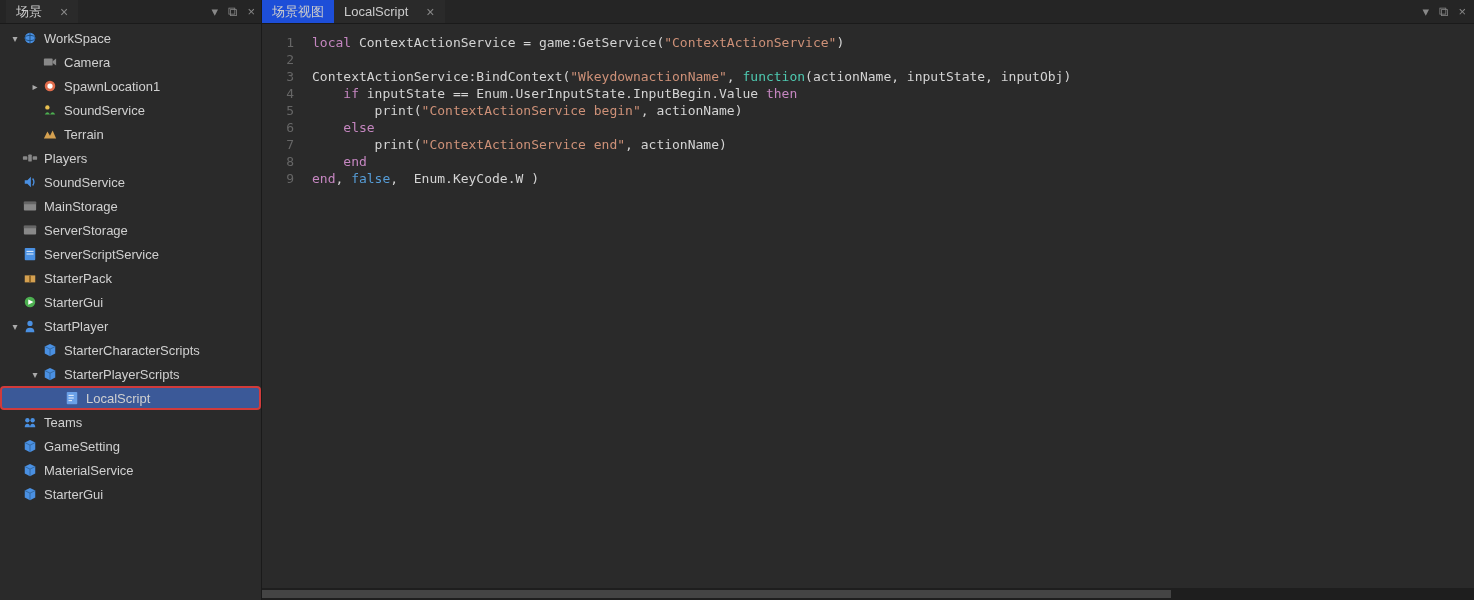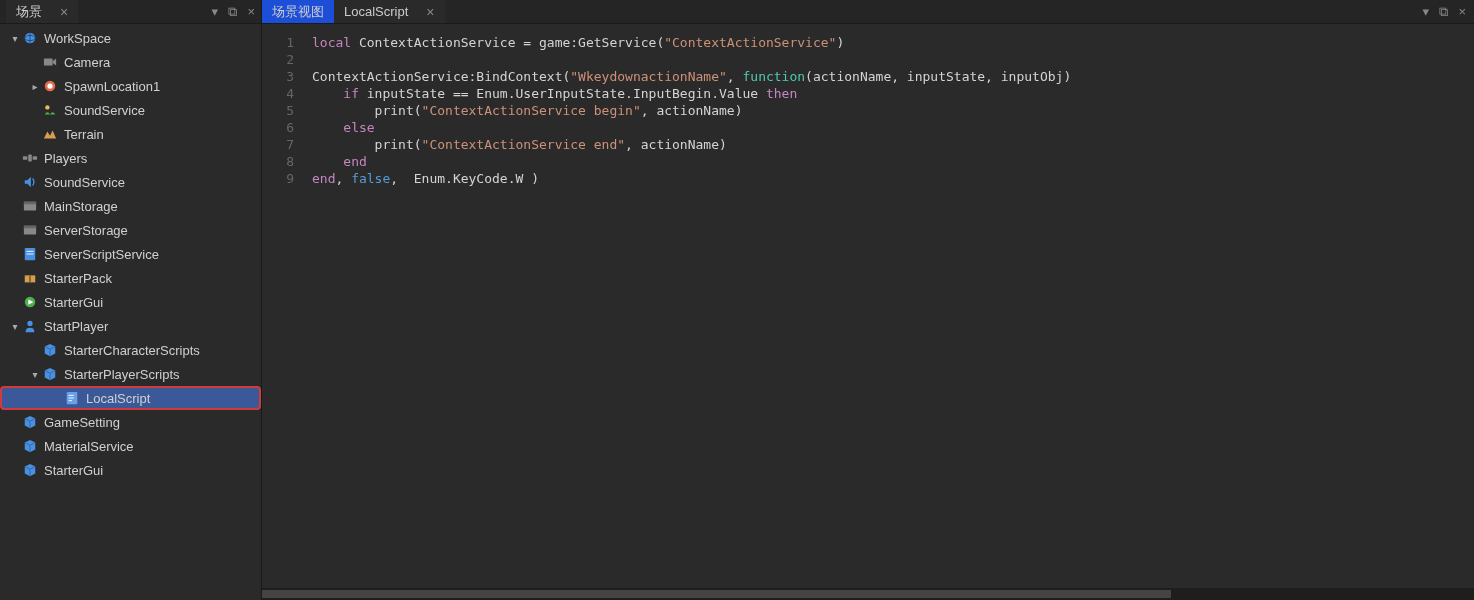--- a/index.html
+++ b/index.html
@@ -339,20 +339,32 @@
             <line x1="4" y1="8" x2="10" y2="8" stroke="#fff" stroke-width="1"></line>
             <line x1="4" y1="11" x2="8" y2="11" stroke="#fff" stroke-width="1"></line>
           </svg>
         </span>
         <span>LocalScript</span>
       </div>
       <div class="tree-item" style="padding-left: 8px;">
         <span class="arrow"></span>
         <span class="ticon">
           <svg width="14" height="14" viewBox="0 0 16 16">
+            <circle cx="5" cy="6" r="2.5" fill="#4a90e2"></circle>
+            <circle cx="11" cy="6" r="2.5" fill="#4a90e2"></circle>
+            <path d="M2 14 Q2 10 5 10 Q8 10 8 14 Z" fill="#4a90e2"></path>
+            <path d="M8 14 Q8 10 11 10 Q14 10 14 14 Z" fill="#4a90e2"></path>
+          </svg>
+        </span>
+        <span>Teams</span>
+      </div>
+      <div class="tree-item" style="padding-left: 8px;">
+        <span class="arrow"></span>
+        <span class="ticon">
+          <svg width="14" height="14" viewBox="0 0 16 16">
             <polygon points="8,1 14,4 14,12 8,15 2,12 2,4" fill="#4a90e2"></polygon>
             <line x1="2" y1="4" x2="8" y2="7" stroke="#2a5a8a" stroke-width="0.8"></line>
             <line x1="14" y1="4" x2="8" y2="7" stroke="#2a5a8a" stroke-width="0.8"></line>
             <line x1="8" y1="7" x2="8" y2="15" stroke="#2a5a8a" stroke-width="0.8"></line>
           </svg>
         </span>
         <span>GameSetting</span>
       </div>
       <div class="tree-item" style="padding-left: 8px;">
         <span class="arrow"></span>

